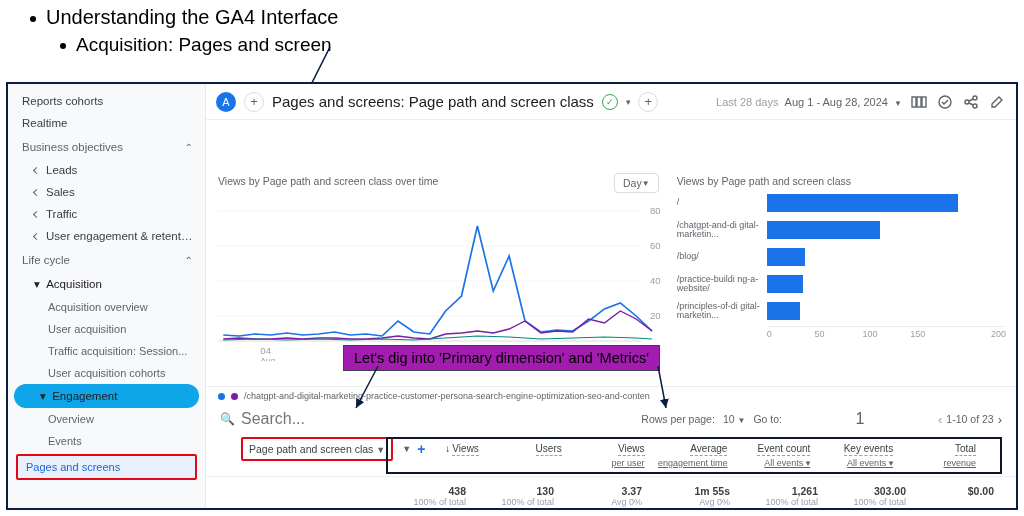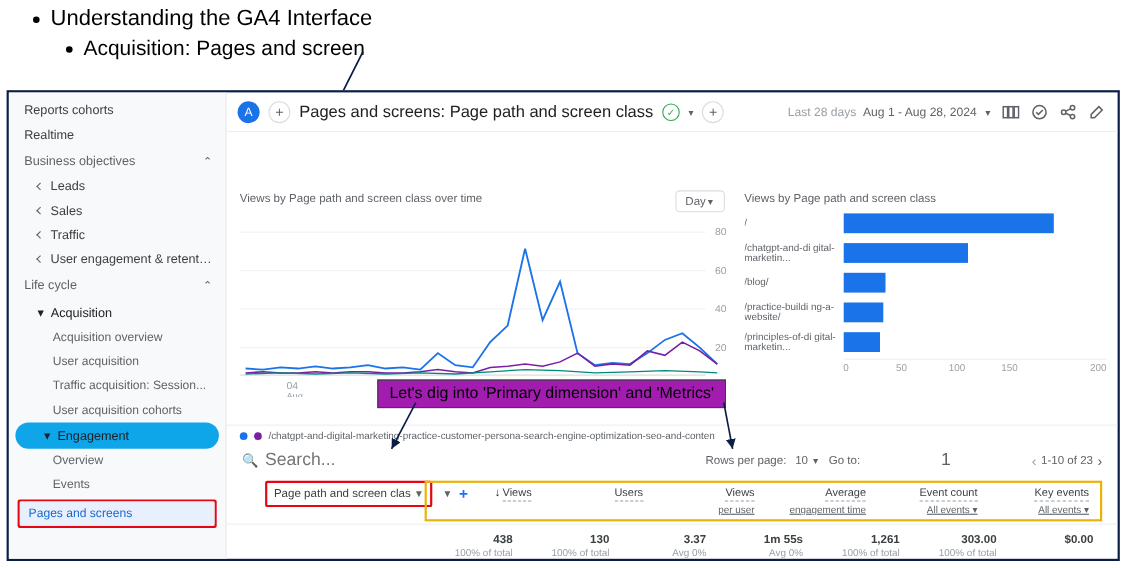--- a/index.html
+++ b/index.html
@@ -57,21 +57,21 @@
   .search-row input { border:none; outline:none; font-size:16px; color:#5f6368; width:140px; background:transparent; }
   .rows-ctl { margin-left:auto; display:flex; align-items:center; gap:8px; }
   .goto-in { width:24px; border:1px solid #dadce0; border-radius:3px; text-align:center; font-size:10px; padding:1px 0; }
   .pager { display:flex; align-items:center; gap:4px; }
 
   .tbl-head { display:flex; align-items:flex-start; padding:4px 14px 2px; border-bottom:1px solid #eee; }
   .dim-cell { width:166px; display:flex; align-items:center; gap:6px; }
   .dim-pill { border:2px solid #e30613; padding:4px 6px; font-size:10.5px; color:#3c4043; border-radius:2px; white-space:nowrap;margin-left:21px; }
   .dim-caret { color:#5f6368; font-size:9px; margin-left:3px; }
   .dim-plus { color:#1a73e8; font-size:14px; font-weight:bold; }
-  .metrics-box { flex:1; border:2px solid #eab308; display:flex; padding:2px 2px; }
+  .metrics-box { flex:1; border:2px solid #0f172a; display:flex; padding:2px 16px; }
   .met { flex:1; text-align:right; padding:2px 8px 2px 2px; font-size:10px; color:#3c4043; }
   .met .h { border-bottom:1px dashed #9aa0a6; display:inline-block; padding-bottom:1px; }
   .met .sub { font-size:9px; color:#5f6368; display:block; margin-top:2px;text-decoration:underline; }
   .met .arrow { font-size:10px; color:#202124; margin-right:2px; }
 
   .tbl-vals { display:flex; padding:6px 14px 0; }
   .val-dim { width:166px; }
   .val-row { flex:1; display:flex; }
   .vcell { flex:1; text-align:right; padding:2px 8px 2px 2px; font-size:10.5px; font-weight:bold; color:#3c4043; }
   .vcell .sub { display:block; font-size:9px; font-weight:normal; color:#9aa0a6; }
@@ -264,20 +264,21 @@
           <span class="dim-caret">▼</span>
           <span class="dim-plus">+</span>
         </div>
         <div class="metrics-box" id="metrics-head">
             <div class="met"><span class="arrow">↓</span><span class="h">Views</span></div>
             <div class="met"><span class="h">Users</span></div>
             <div class="met"><span class="h">Views</span><span class="sub">per user</span></div>
             <div class="met"><span class="h">Average</span><span class="sub">engagement time</span></div>
             <div class="met"><span class="h">Event count</span><span class="sub">All events  ▾</span></div>
             <div class="met"><span class="h">Key events</span><span class="sub">All events  ▾</span></div>
+            <div class="met"><span class="h">Total</span><span class="sub">revenue</span></div>
           </div>
       </div>
 
       <div class="tbl-vals">
         <div class="val-dim"></div>
         <div class="val-row" id="totals-row">
             <div class="vcell">438<span class="sub">100% of total</span></div>
             <div class="vcell">130<span class="sub">100% of total</span></div>
             <div class="vcell">3.37<span class="sub">Avg 0%</span></div>
             <div class="vcell">1m 55s<span class="sub">Avg 0%</span></div>

